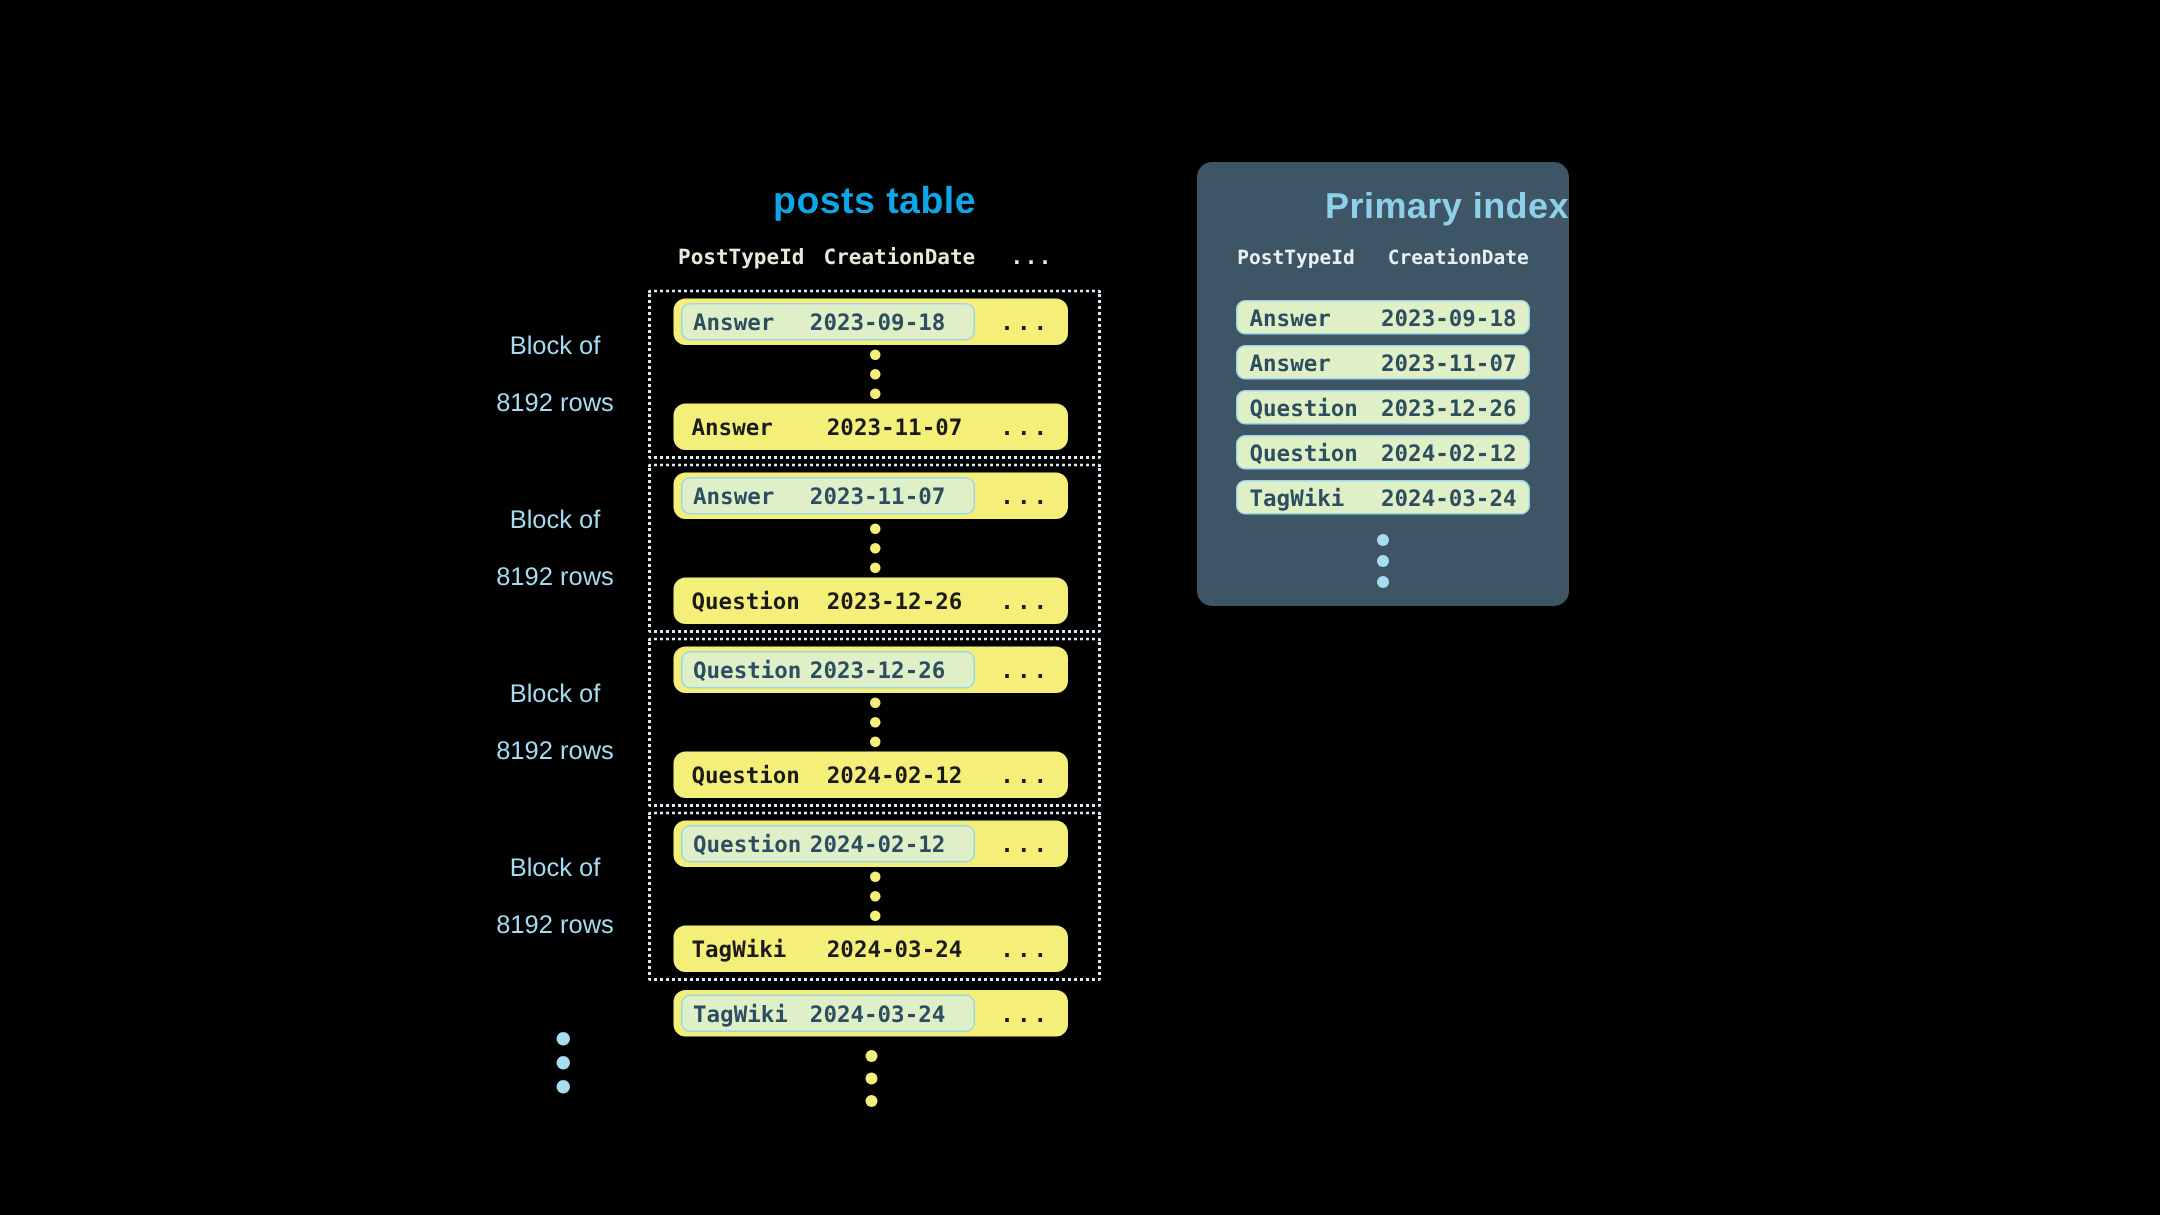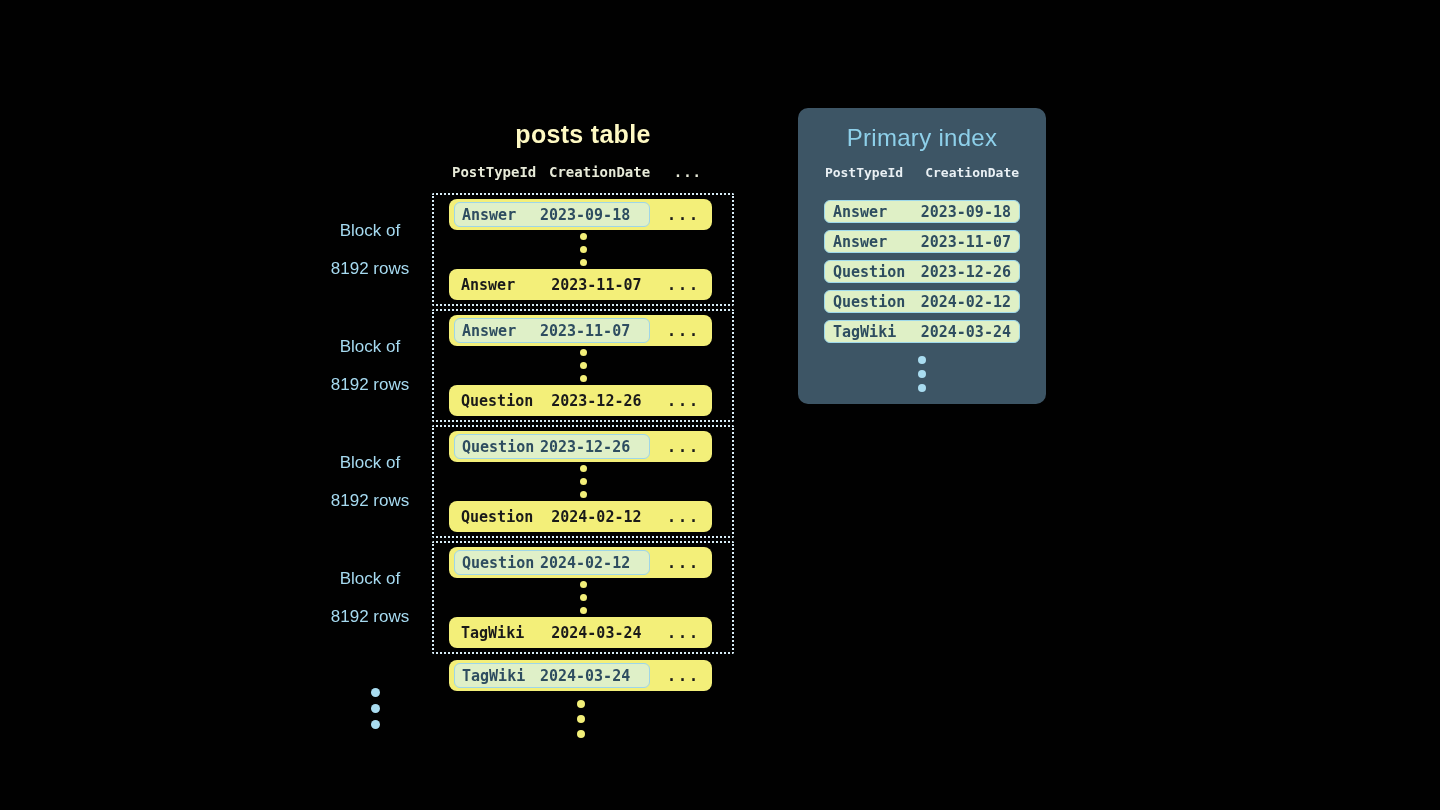--- a/index.html
+++ b/index.html
@@ -4,21 +4,21 @@
 <style>
   html,body{margin:0;padding:0;background:#000;}
   .stage{
     position:relative;width:1440px;height:810px;background:#010101;overflow:hidden;
     font-family:"Liberation Sans",sans-serif;
   }
 
   
   .posts-title{
     position:absolute;left:432px;top:120px;width:302px;text-align:center;
-    color:#fef9c3;font-size:25px;font-weight:600;letter-spacing:.3px;
+    color:#0ea5e9;font-size:25px;font-weight:600;letter-spacing:.3px;
   }
   .posts-header{
     position:absolute;left:449px;top:164px;width:263px;display:flex;align-items:center;
     font-family:"DejaVu Sans Mono","Liberation Mono",monospace;
     font-size:14px;font-weight:600;color:#e7ead8;padding-left:3px;box-sizing:border-box;
   }
   .posts-header .ht{width:97px;}
   .posts-header .hd{}
   .posts-header .he{margin-left:auto;margin-right:10px;letter-spacing:1px;}
 
@@ -65,21 +65,21 @@
     align-items:center;justify-content:center;
     color:#a6daf0;font-size:17px;line-height:21px;font-weight:400;text-align:center;gap:17px;
   }
 
   
   .panel{
     position:absolute;left:798px;top:108px;width:248px;height:296px;
     background:#3d5565;border-radius:10px;
   }
   .panel-title{
-    margin-top:16px;text-align:center;color:#8ed0ea;font-size:24px;font-weight:400;
+    margin-top:16px;text-align:right;color:#8ed0ea;font-size:24px;font-weight:700;
     letter-spacing:.3px;
   }
   .panel-header{
     margin-top:13px;display:flex;justify-content:center;gap:22px;
     font-family:"DejaVu Sans Mono","Liberation Mono",monospace;
     font-size:13px;font-weight:600;color:#e9f0f4;
   }
   .index-rows{margin-top:20px;}
   .ipill{
     box-sizing:border-box;width:196px;height:23px;margin:0 auto 7px auto;

